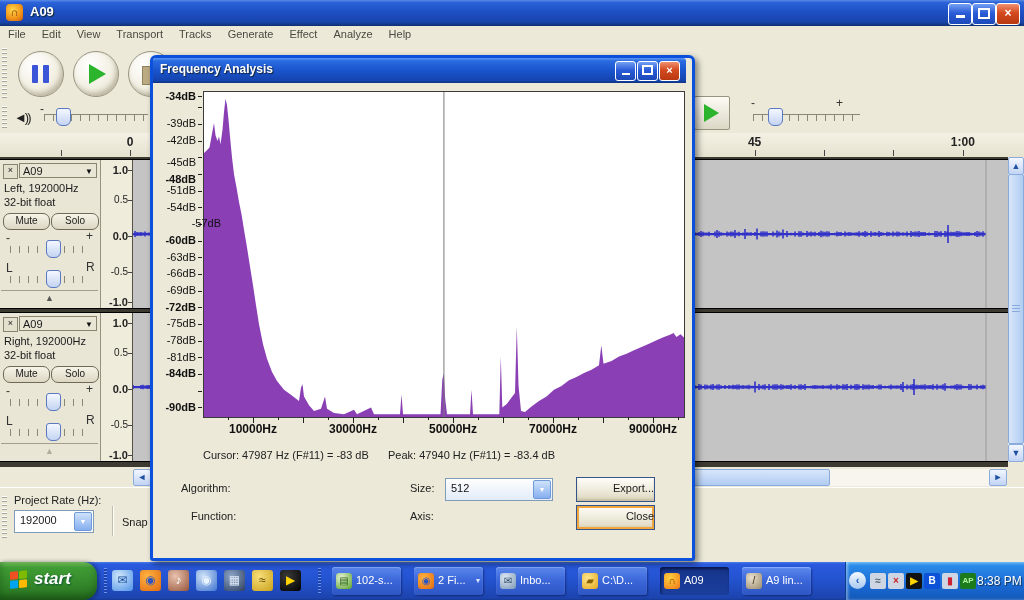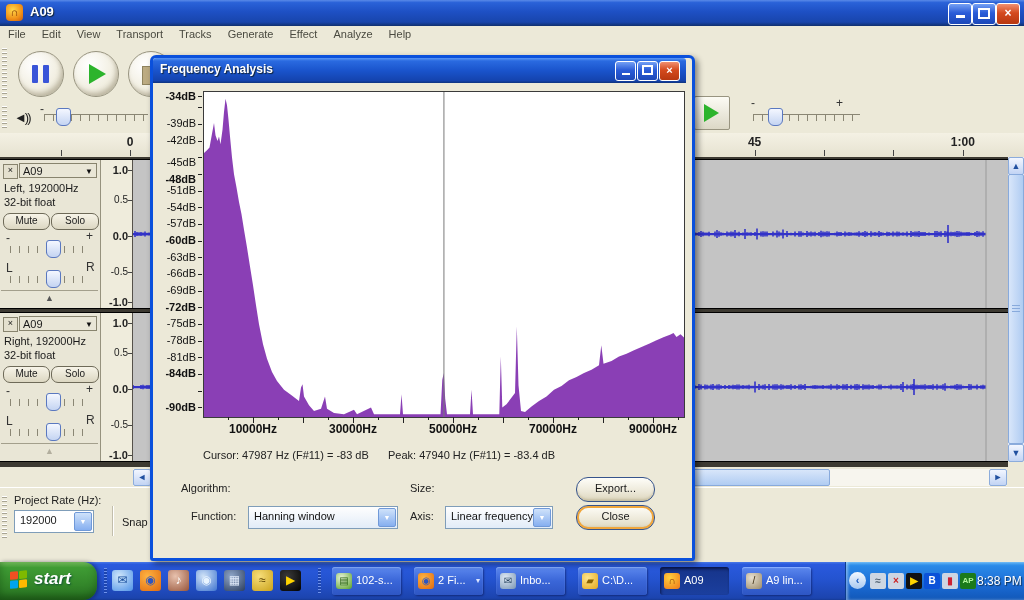--- a/index.html
+++ b/index.html
@@ -131,21 +131,21 @@
   .ytick{width:4px;height:1px;background:#222;left:45px;}
   .ylab{left:0;width:43px;text-align:right;font-size:11px;color:#111;}
   .ylab.b{font-weight:bold;}
   .xtick{top:359px;width:1px;background:#222;}
   .xlab{top:364px;transform:translateX(-50%);font-weight:bold;font-size:12px;color:#111;}
   #cursor-text{left:50px;top:391px;color:#222;}
   #peak-text{left:235px;top:391px;color:#222;}
   .dlab{color:#222;top:0;}
   .dcombo{height:21px;border:1px solid #7f9db9;background:linear-gradient(180deg,#fefefe,#e2ecf8);}
   .dcombo .val{position:absolute;left:5px;top:3px;color:#111;}
-  .dbtn{width:77px;height:23px;border:1px solid #36548c;border-radius:12px;text-align:center;line-height:21px;
+  .dbtn{width:77px;height:23px;border:1px solid #36548c;border-radius:0;text-align:right;line-height:21px;
     background:linear-gradient(180deg,#fefdf8,#ece8d8 60%,#dcd5bc);box-shadow:inset 0 -2px 2px rgba(150,140,100,.3);}
   .dbtn.focus{box-shadow:inset 0 0 0 2px #f0a63c, inset 0 -2px 2px rgba(150,140,100,.3);}
 </style>
 </head>
 <body>
 
 <div id="screen">
 
   <div id="titlebar" class="abs">
     <div id="app-icon" class="abs">∩</div>
@@ -398,21 +398,21 @@
         <div class="ylab abs" style="top: 76px;">-42dB</div>
         <div class="ytick abs" style="top: 99.1667px;"></div>
         <div class="ylab abs" style="top: 98px;">-45dB</div>
         <div class="ytick abs" style="top: 115.833px;"></div>
         <div class="ylab abs b" style="top: 115px;">-48dB</div>
         <div class="ytick abs" style="top: 132.5px;"></div>
         <div class="ylab abs" style="top: 126px;">-51dB</div>
         <div class="ytick abs" style="top: 149.167px;"></div>
         <div class="ylab abs" style="top: 142.667px;">-54dB</div>
         <div class="ytick abs" style="top: 165.833px;"></div>
-        <div class="ylab abs" style="top: 159.333px;">-57dB</div>
+        <div class="ylab abs" style="top: 159.333px; padding-left: 25px;">-57dB</div>
         <div class="ytick abs" style="top: 182.5px;"></div>
         <div class="ylab abs b" style="top: 176px;">-60dB</div>
         <div class="ytick abs" style="top: 199.167px;"></div>
         <div class="ylab abs" style="top: 192.667px;">-63dB</div>
         <div class="ytick abs" style="top: 215.833px;"></div>
         <div class="ylab abs" style="top: 209.333px;">-66dB</div>
         <div class="ytick abs" style="top: 232.5px;"></div>
         <div class="ylab abs" style="top: 226px;">-69dB</div>
         <div class="ytick abs" style="top: 249.167px;"></div>
         <div class="ylab abs b" style="top: 242.667px;">-72dB</div>
@@ -453,28 +453,24 @@
         <div class="xlab abs" style="left: 300px;">50000Hz</div>
         <div class="xlab abs" style="left: 400px;">70000Hz</div>
         <div class="xlab abs" style="left: 500px;">90000Hz</div>
       </div>
 
     <div id="cursor-text" class="abs">Cursor: 47987 Hz (F#11) = -83 dB</div>
     <div id="peak-text" class="abs">Peak: 47940 Hz (F#11) = -83.4 dB</div>
 
     <div class="dlab abs" style="left:28px;top:424px;">Algorithm:</div>
     <div class="dlab abs" style="left:257px;top:424px;">Size:</div>
+    <div class="dcombo abs" style="left:292px;top:420px;width:106px;">
+      <span class="val">512</span>
+      <span class="combo-btn">▼</span>
+    </div>
     <div class="dbtn abs" style="left:423px;top:419px;">Export...</div>
 
     <div class="dlab abs" style="left:38px;top:452px;">Function:</div>
-    <div class="dcombo abs" style="left:95px;top:448px;width:148px;">
-      <span class="val">Hanning window</span>
-      <span class="combo-btn">▼</span>
-    </div>
     <div class="dlab abs" style="left:257px;top:452px;">Axis:</div>
-    <div class="dcombo abs" style="left:292px;top:448px;width:106px;">
-      <span class="val">Linear frequency</span>
-      <span class="combo-btn">▼</span>
-    </div>
     <div class="dbtn focus abs" style="left:423px;top:447px;">Close</div>
   </div>
 
 </div>
 
 </body></html>

